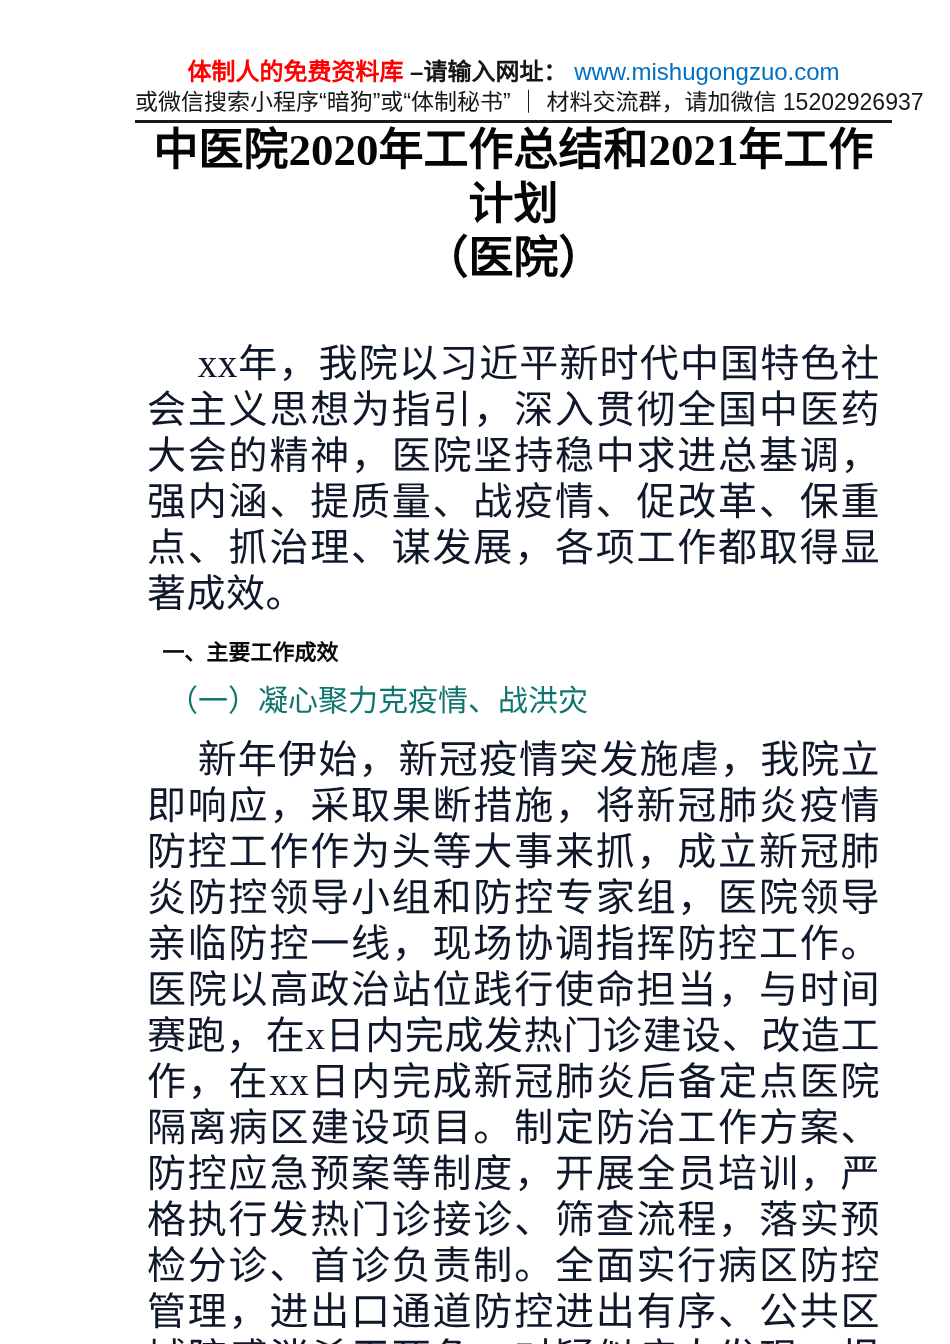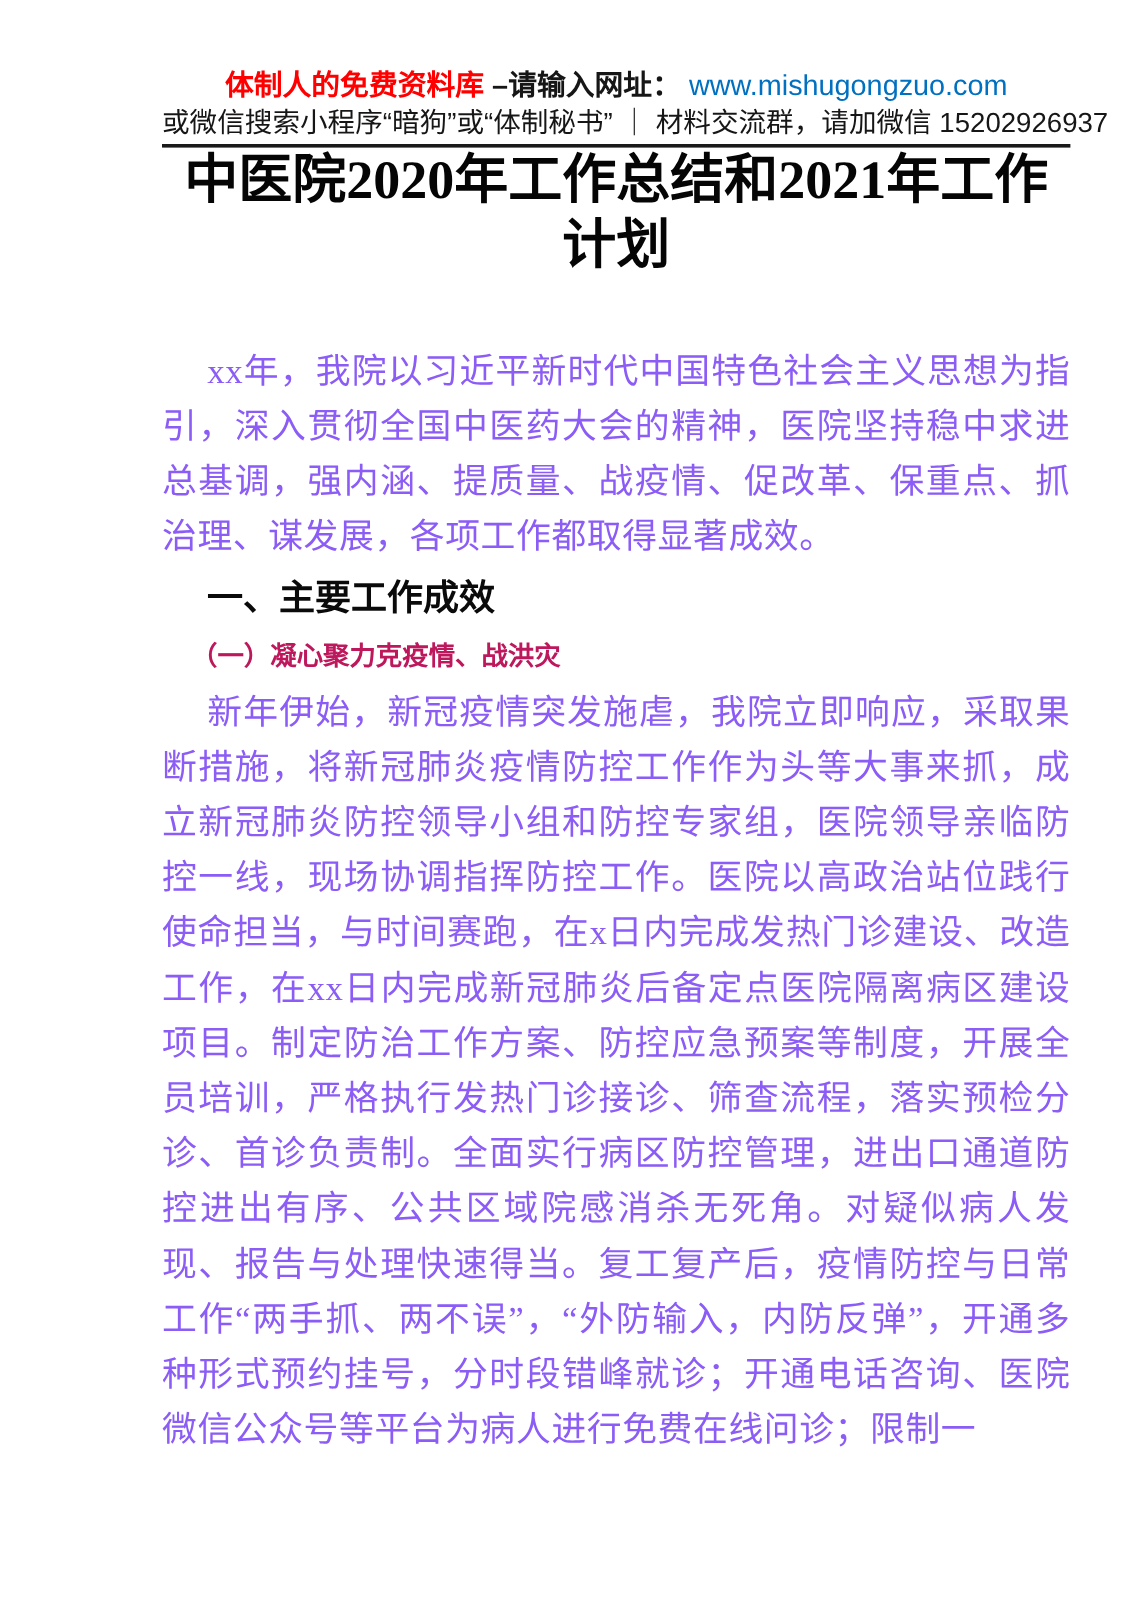--- a/index.html
+++ b/index.html
@@ -54,65 +54,66 @@
     font-family: "Liberation Serif", "DejaVu Serif", serif;
     font-size: 45px;
     line-height: 54px;
     font-weight: 700;
     color: #050505;
   }
   .doc-body {
     margin-top: 56px;
   }
   .para {
-    margin: 0;
-    font-size: 29px;
+    margin: 12px;
+    font-size: 39px;
     line-height: 46px;
     text-align: justify;
     text-justify: inter-ideograph;
     text-indent: 1.3em;
-    color: #8b5cf6;
+    color: #0f172a;
     letter-spacing: 0.5px;
   }
   .h-section {
     margin: 4px 0 0 0;
     font-family: "Liberation Sans", "DejaVu Sans", sans-serif;
-    font-size: 30px;
+    font-size: 22px;
     line-height: 48px;
     font-weight: 700;
     text-indent: 1.25em;
     color: #0a0a0a;
   }
   .h-subsection {
     margin: 0;
     font-family: "Liberation Serif", "DejaVu Serif", serif;
-    font-size: 22px;
+    font-size: 30px;
     line-height: 48px;
-    font-weight: 700;
+    font-weight: 400;
     text-indent: 1.1em;
-    color: #be185d;
+    color: #0f766e;
   }
 </style>
 </head>
 <body>
 
 <div class="page">
 
   <div class="promo-header">
     <div class="header-line1">
       <span class="brand" style="color:#ff0000">体制人的免费资料库</span>
       <span class="prompt">–请输入网址：</span>
       <span class="url" style="color:#0070c0">www.mishugongzuo.com</span>
     </div>
     <div class="header-line2">或微信搜索小程序“暗狗”或“体制秘书” ｜ 材料交流群，请加微信 15202926937</div>
     <hr class="header-rule">
   </div>
 
   <div class="doc-title">
     <div>中医院2020年工作总结和2021年工作计划</div>
+    <div>（医院）</div>
   </div>
 
   <div class="doc-body">
     <p class="para">xx年，我院以习近平新时代中国特色社会主义思想为指引，深入贯彻全国中医药大会的精神，医院坚持稳中求进总基调，强内涵、提质量、战疫情、促改革、保重点、抓治理、谋发展，各项工作都取得显著成效。</p>
 
     <h2 class="h-section">一、主要工作成效</h2>
 
     <h3 class="h-subsection">（一）凝心聚力克疫情、战洪灾</h3>
 
     <p class="para">新年伊始，新冠疫情突发施虐，我院立即响应，采取果断措施，将新冠肺炎疫情防控工作作为头等大事来抓，成立新冠肺炎防控领导小组和防控专家组，医院领导亲临防控一线，现场协调指挥防控工作。医院以高政治站位践行使命担当，与时间赛跑，在x日内完成发热门诊建设、改造工作，在xx日内完成新冠肺炎后备定点医院隔离病区建设项目。制定防治工作方案、防控应急预案等制度，开展全员培训，严格执行发热门诊接诊、筛查流程，落实预检分诊、首诊负责制。全面实行病区防控管理，进出口通道防控进出有序、公共区域院感消杀无死角。对疑似病人发现、报告与处理快速得当。复工复产后，疫情防控与日常工作“两手抓、两不误”，“外防输入，内防反弹”，开通多种形式预约挂号，分时段错峰就诊；开通电话咨询、医院微信公众号等平台为病人进行免费在线问诊；限制一</p>

